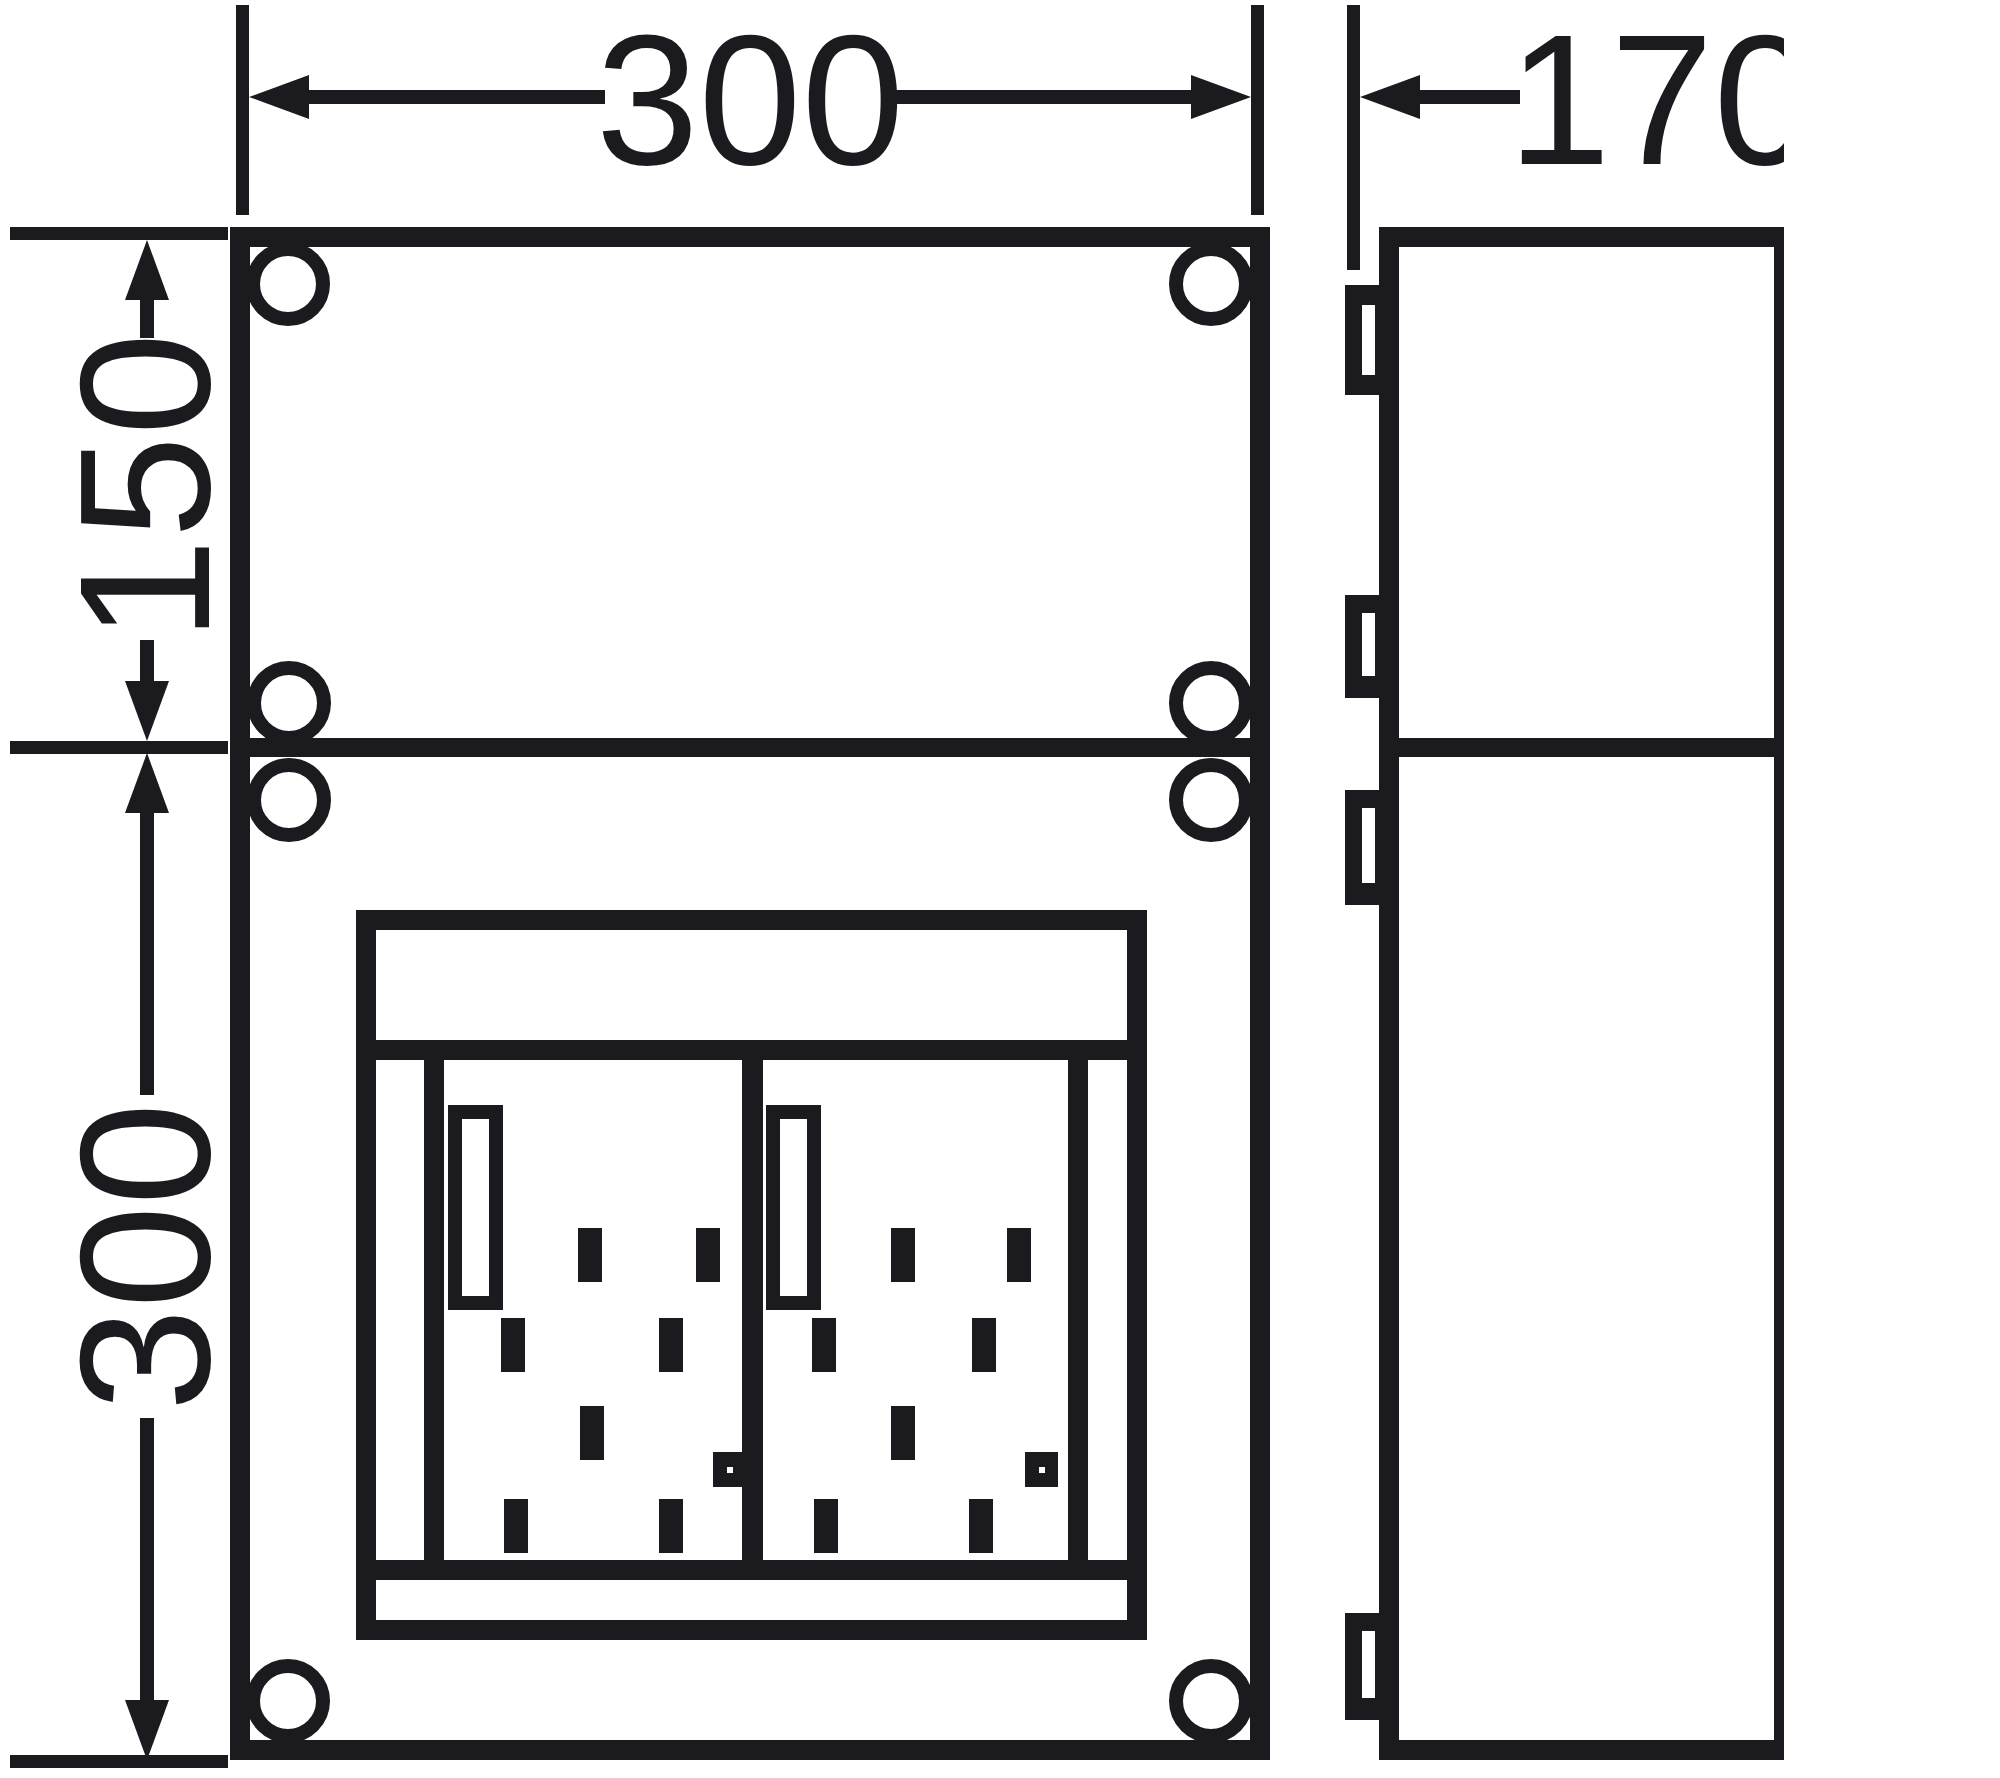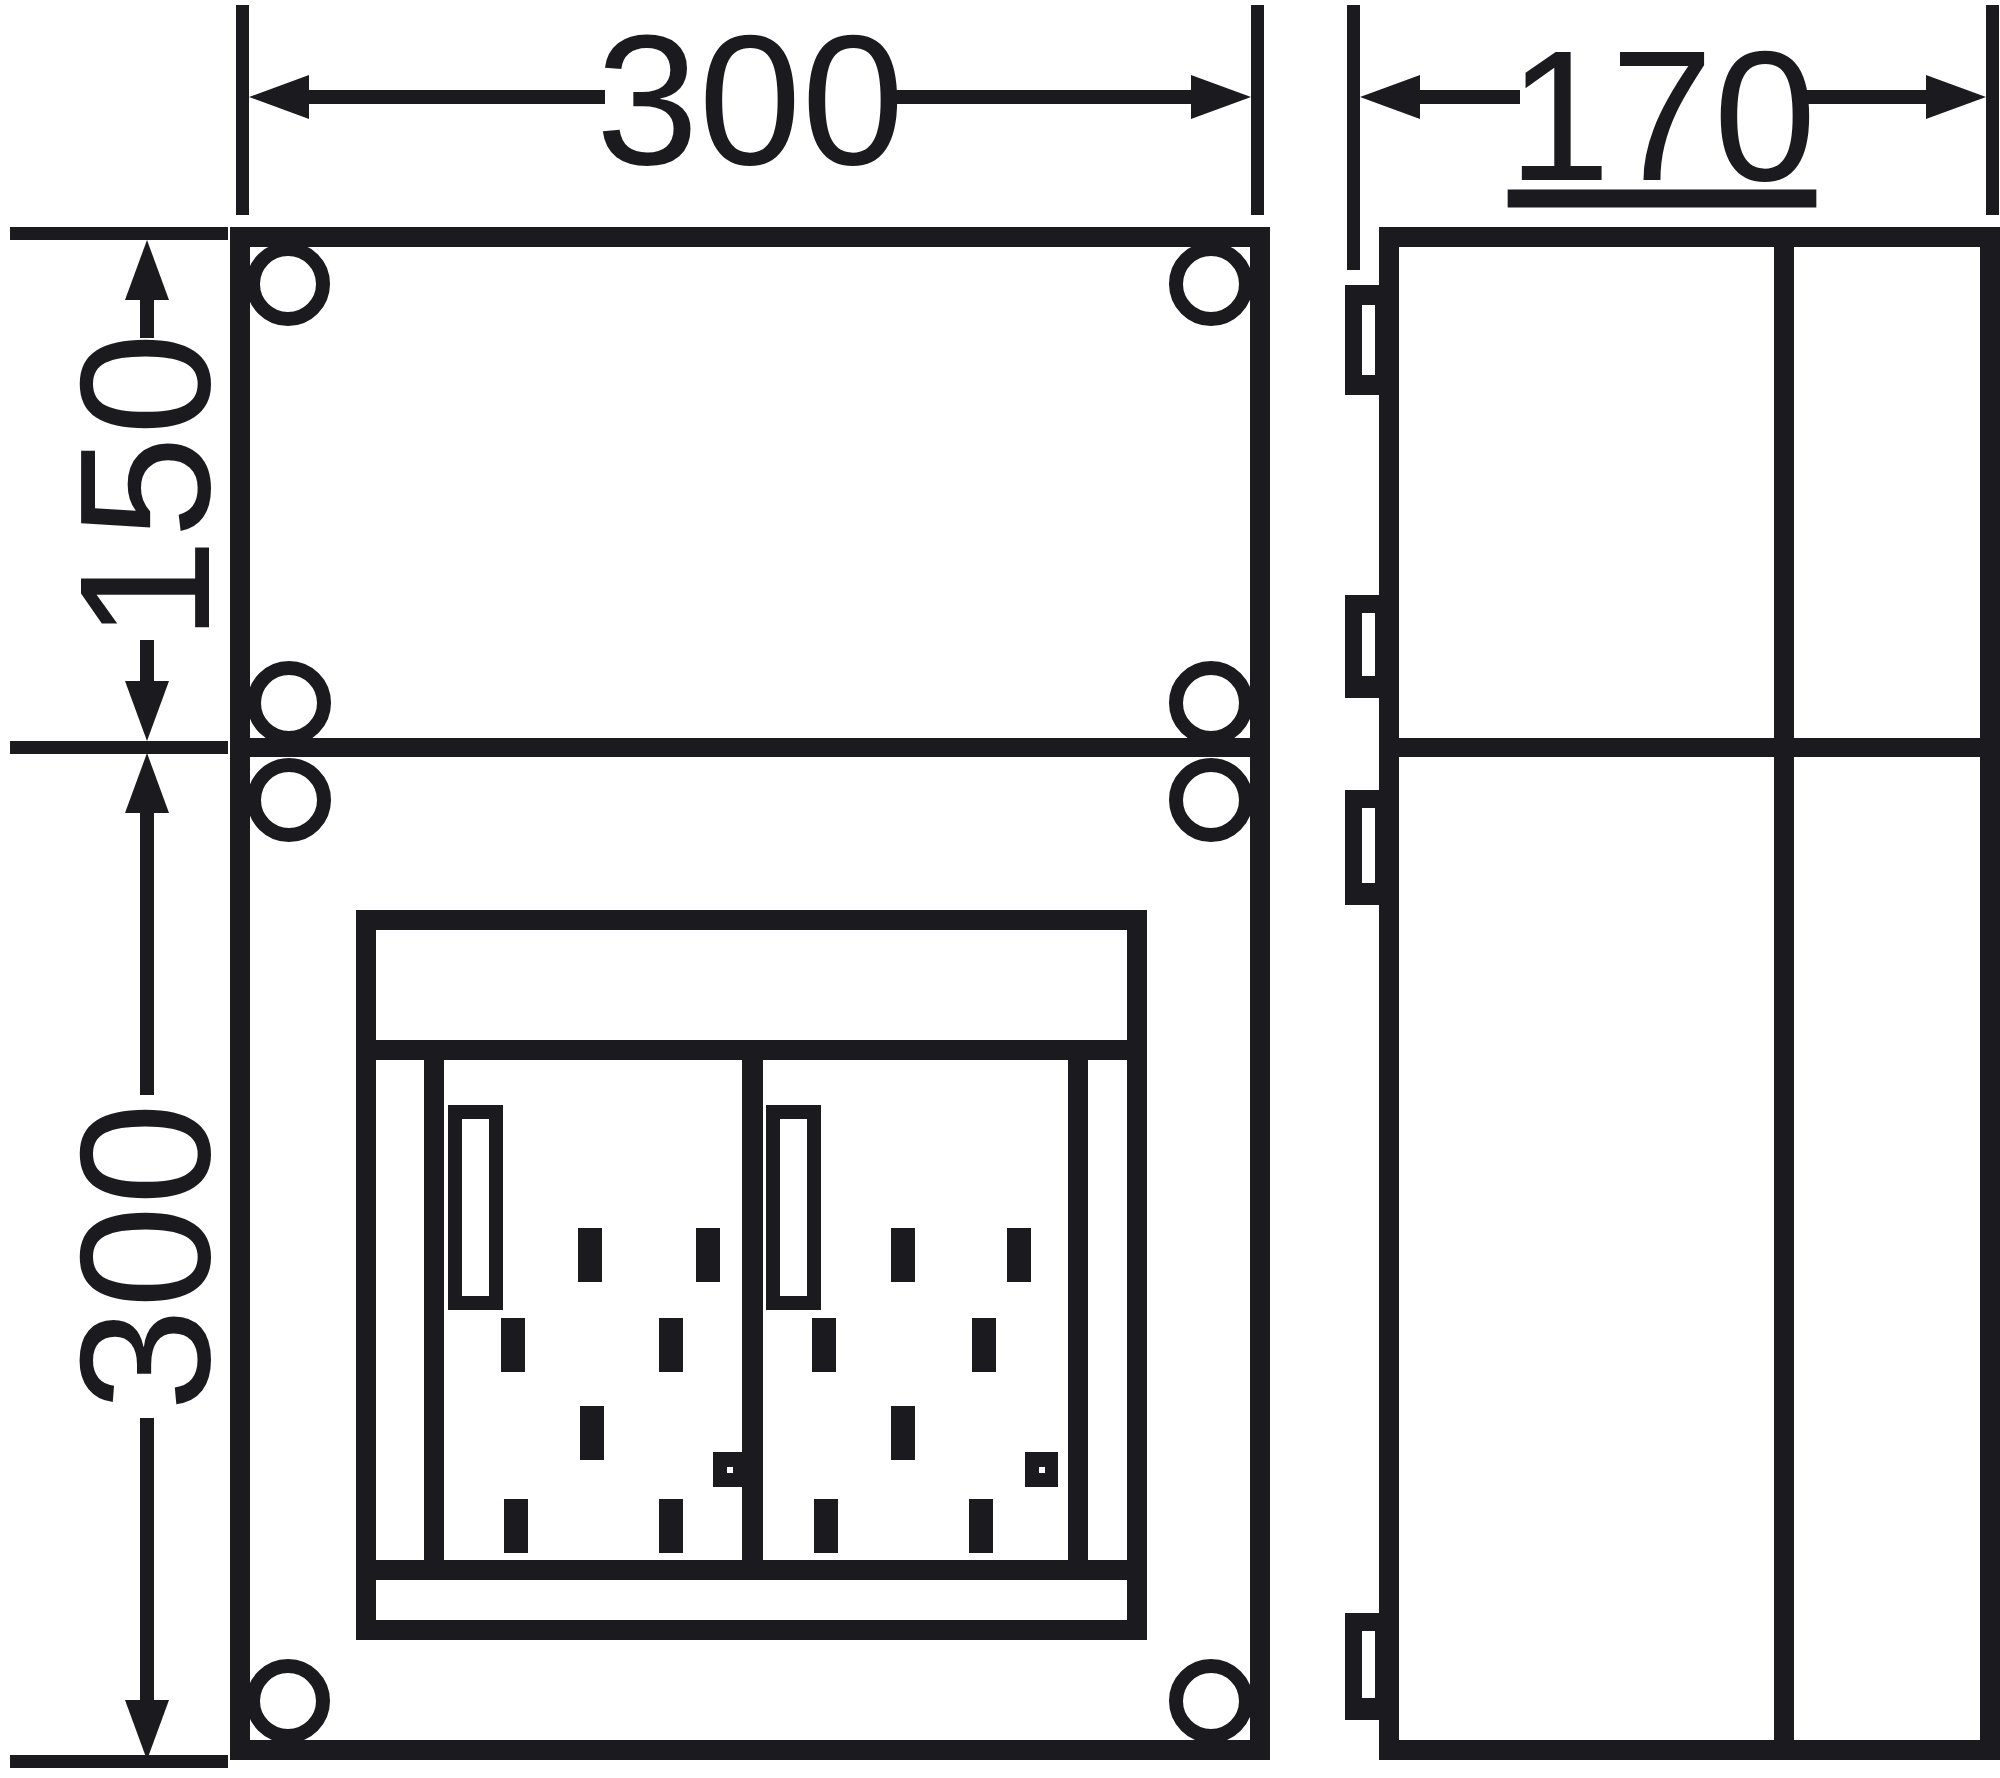--- a/index.html
+++ b/index.html
@@ -1,18 +1,18 @@
 <!DOCTYPE html>
 <html style="--line: #1b1b1f; --bg: #ffffff;"><head>
 <meta charset="utf-8">
 <style>
   :root { --line:#1b1b1f; --bg:#ffffff; }
   html,body { margin:0; padding:0; background:#fff; }
   #canvas {
-    position:relative; width:2000px; height:1778px;
+    position:relative; width:1784px; height:1778px;
     background:var(--bg); overflow:hidden;
     font-family:"Liberation Sans", sans-serif;
   }
   .ln   { position:absolute; background:var(--line); }
   .box  { position:absolute; border:20px solid var(--line); box-sizing:border-box; background:var(--bg); }
   .circle { position:absolute; width:84px; height:84px; border:14px solid var(--line);
             border-radius:50%; box-sizing:border-box; background:var(--bg); }
   .slot { position:absolute; width:55px; height:205px; border:14px solid var(--line);
           box-sizing:border-box; background:var(--bg); }
   .term { position:absolute; width:24px; height:54px; background:var(--line); }
@@ -109,21 +109,21 @@
     <div class="dimtext" style="left:750px; top:100px;">300</div>
     <div class="ln" style="left:885px; top:90px; width:315px; height:14px;"></div>
     <div class="tri right" style="left:1191px; top:75px;"></div>
   </div>
 
   <div>
     <div class="ln" style="left:1347px; top:5px; width:13px; height:265px;"></div>
     <div class="ln" style="left:1986px; top:5px; width:13px; height:210px;"></div>
     <div class="tri left" style="left:1360px; top:75px;"></div>
     <div class="ln" style="left:1412px; top:90px; width:108px; height:14px;"></div>
-    <div class="dimtext" style="left:1662px; top:116px;text-decoration:underline;">170</div>
+    <div class="dimtext" style="left:1662px; top:100px;">170</div>
     <div class="ln" style="left:1805px; top:90px; width:122px; height:14px;"></div>
     <div class="tri right" style="left:1926px; top:75px;"></div>
   </div>
 
   <div>
     <div class="ln" style="left:10px; top:227px; width:218px; height:13px;"></div>
     <div class="ln" style="left:10px; top:741px; width:218px; height:13px;"></div>
     <div class="tri up" style="left:125px; top:240px;"></div>
     <div class="ln" style="left:140px; top:296px; width:14px; height:42px;"></div>
     <div class="dimtext vert" style="left:145px; top:487px;">150</div>

